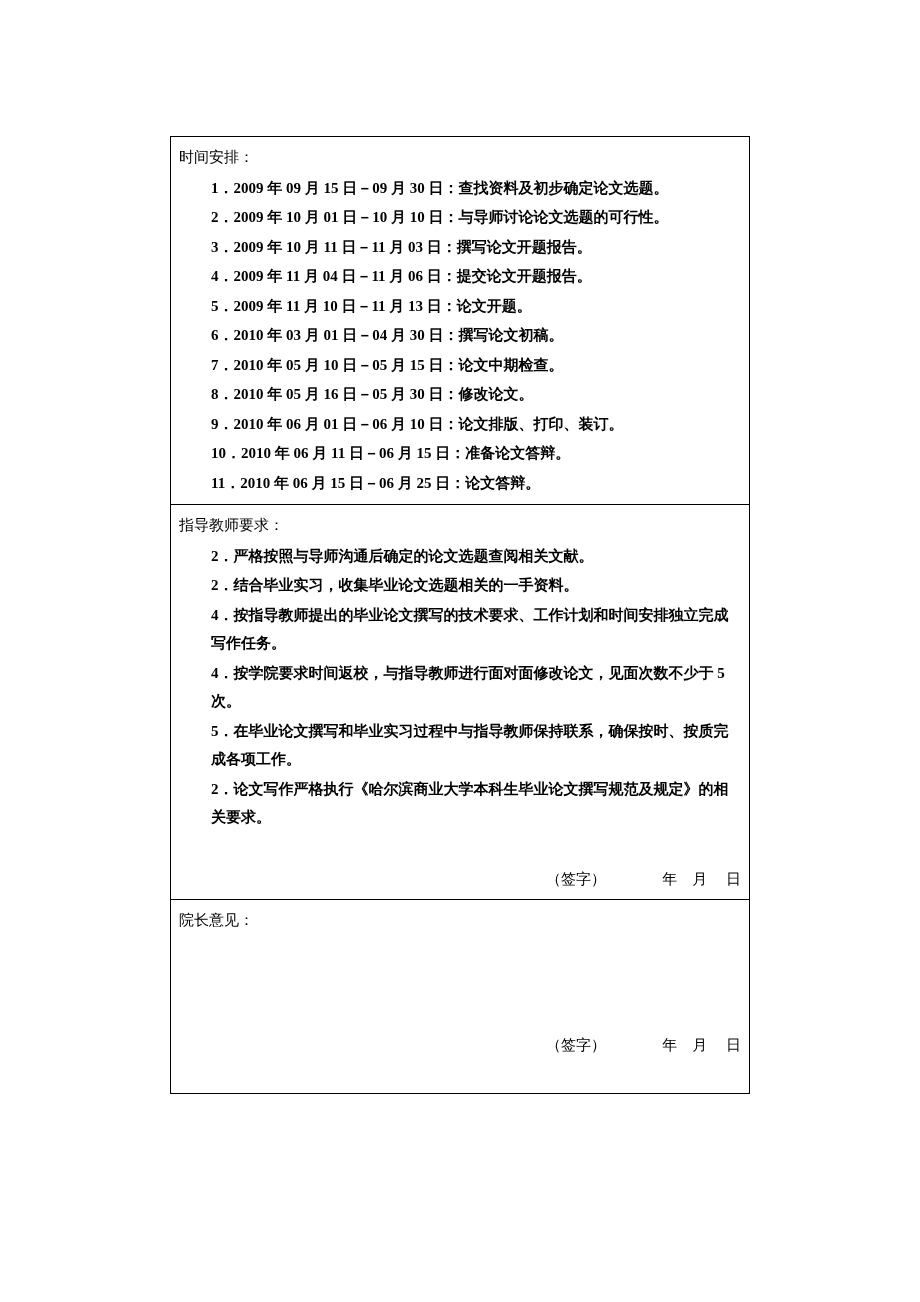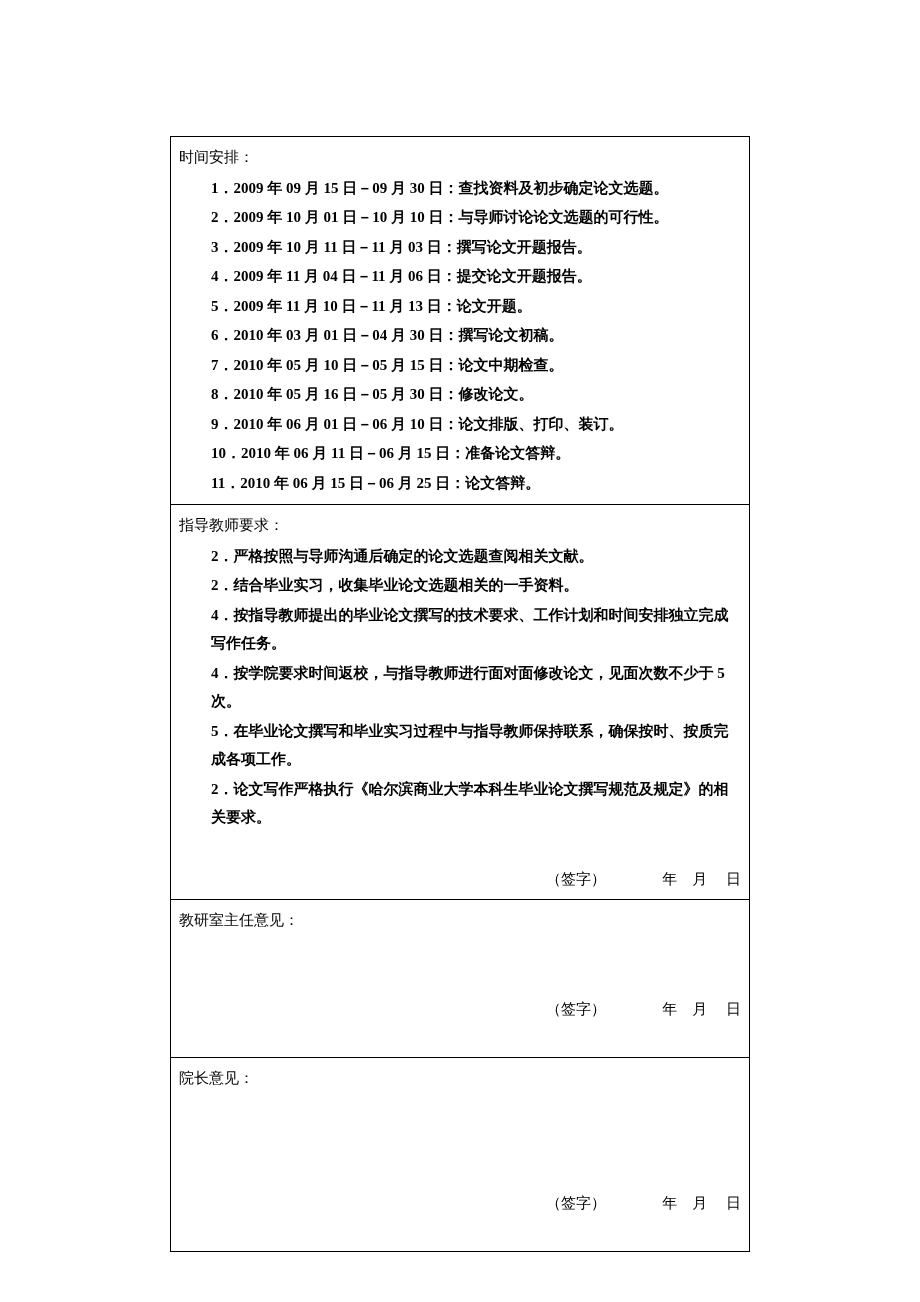--- a/index.html
+++ b/index.html
@@ -91,28 +91,20 @@
           <div class="list-line">4．按学院要求时间返校，与指导教师进行面对面修改论文，见面次数不少于 5 次。</div>
           <div class="list-line">5．在毕业论文撰写和毕业实习过程中与指导教师保持联系，确保按时、按质完成各项工作。</div>
           <div class="list-line">2．论文写作严格执行《哈尔滨商业大学本科生毕业论文撰写规范及规定》的相关要求。</div>
         </div>
         <div style="height:28px;"></div>
         <div class="sig-line">（签字）               年    月     日</div>
       </td>
     </tr>
     <tr>
       <td>
-        <div class="sec-heading">教研室主任意见：</div>
-        <div class="sig-spacer-top"></div>
-        <div class="sig-line">（签字）               年    月     日</div>
-        <div class="sig-spacer-bottom"></div>
-      </td>
-    </tr>
-    <tr>
-      <td>
         <div class="sec-heading">院长意见：</div>
         <div class="dean-spacer-top"></div>
         <div class="sig-line">（签字）               年    月     日</div>
         <div class="sig-spacer-bottom"></div>
       </td>
     </tr>
   </tbody>
     </table>
 </div>
 

